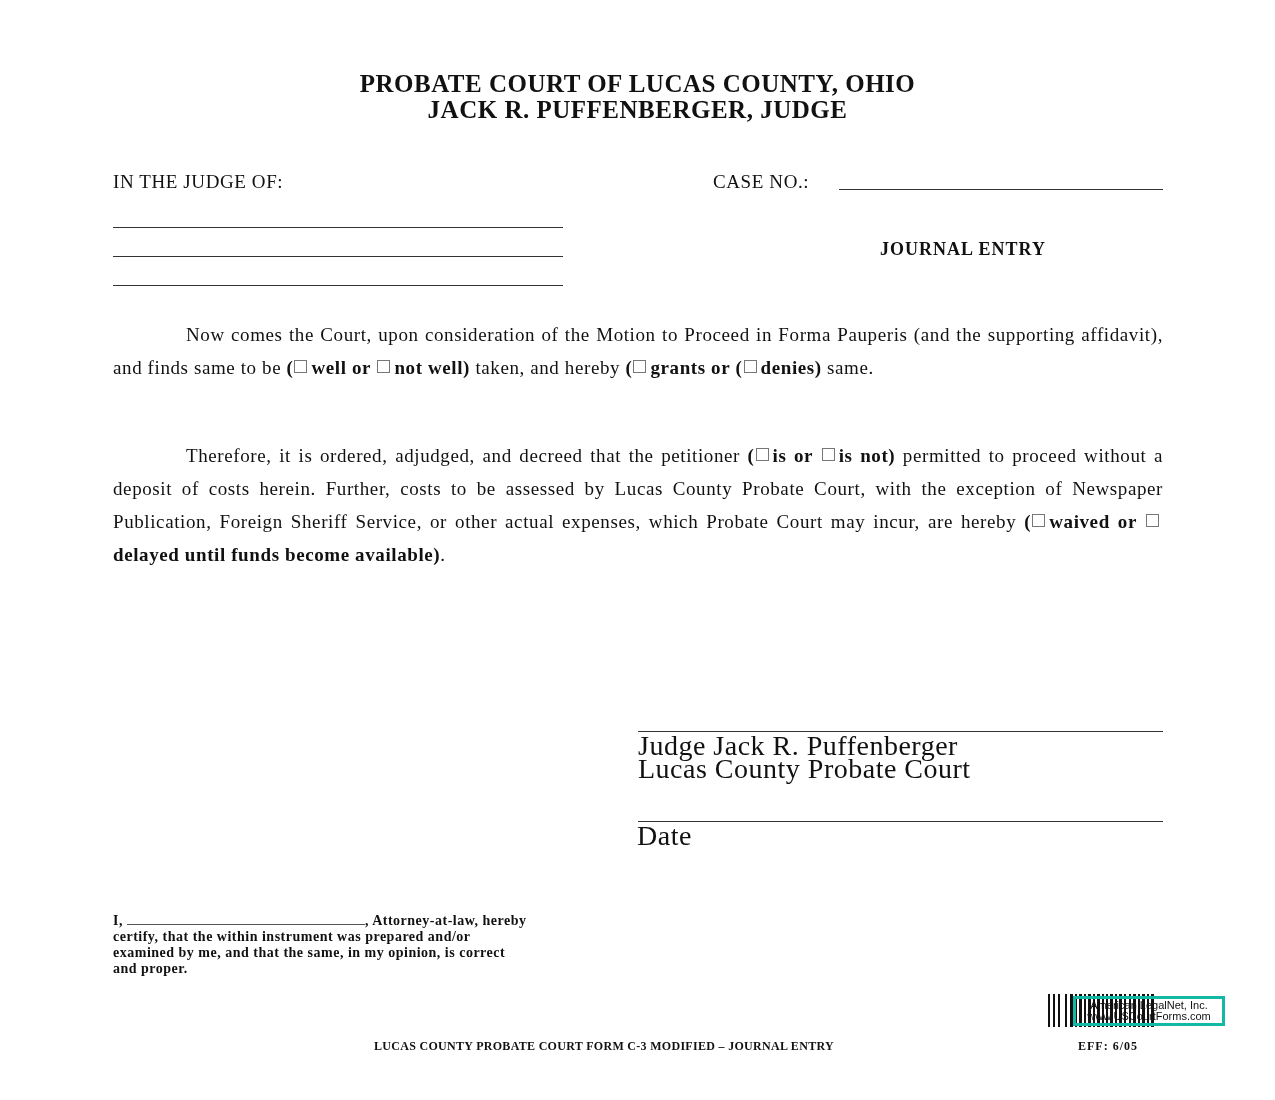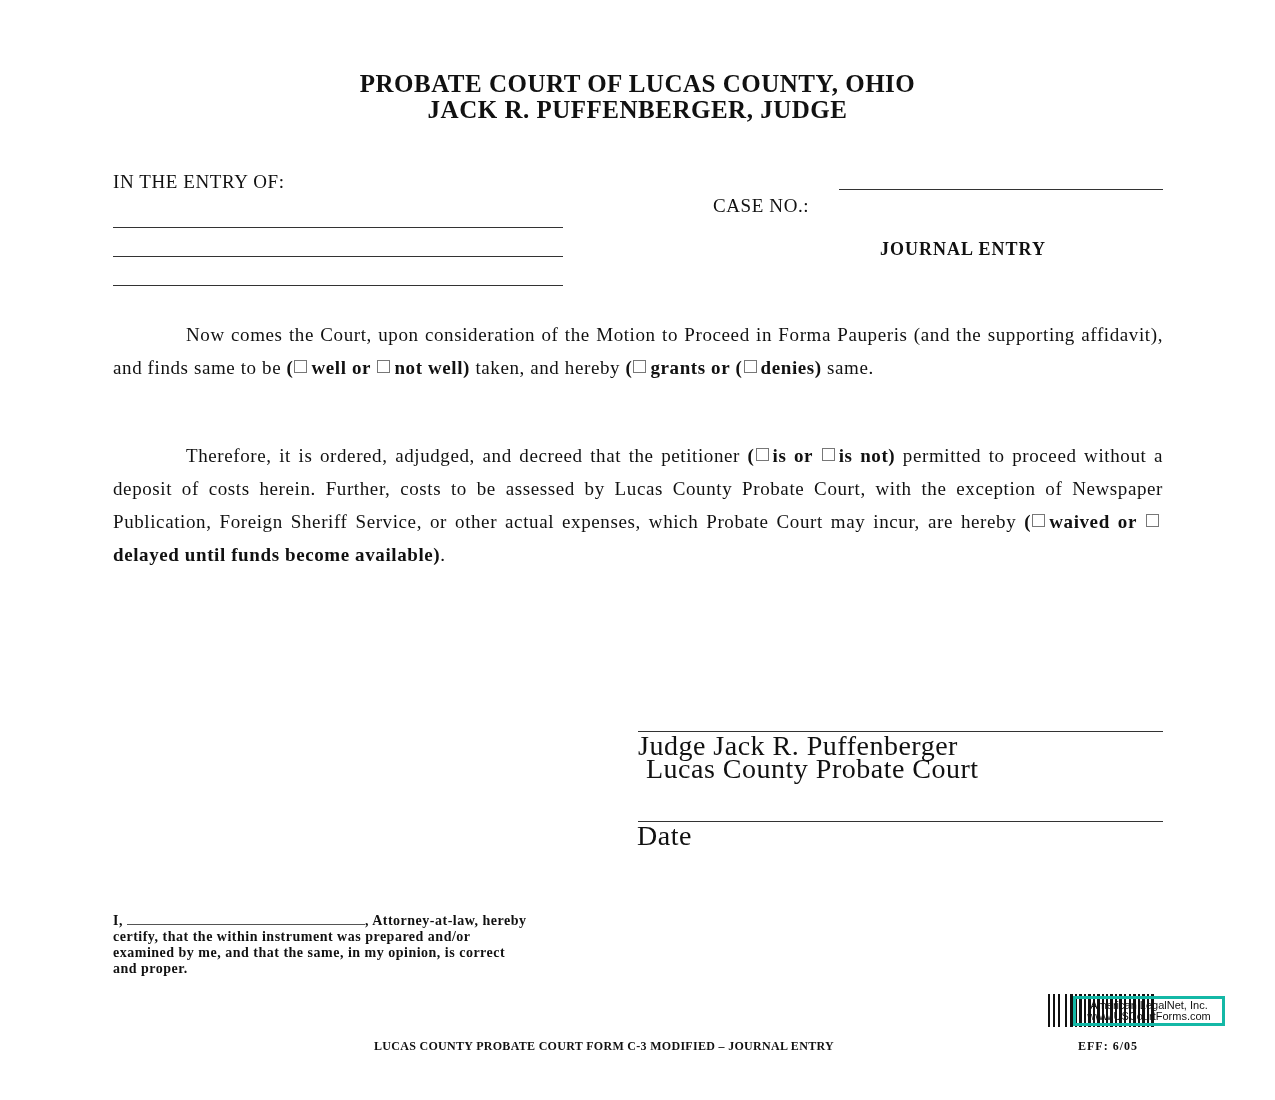--- a/index.html
+++ b/index.html
@@ -113,41 +113,41 @@
       background: #111;
       height: 100%;
     }
   </style>
 </head>
 <body>
 
 <div class="abs title" style="top:71px;">PROBATE COURT OF LUCAS COUNTY, OHIO</div>
 <div class="abs title" style="top:97px;">JACK R. PUFFENBERGER, JUDGE</div>
 
-<div class="abs label" style="left:113px; top:171px;">IN THE ENTRY OF:</div>
+<div class="abs label" style="left:113px; top:171px;">IN THE JUDGE OF:</div>
 <div class="hline" style="left:113px; top:227px; width:450px;"></div>
 <div class="hline" style="left:113px; top:256px; width:450px;"></div>
 <div class="hline" style="left:113px; top:285px; width:450px;"></div>
 
-<div class="abs label" style="left:713px; top:171px;margin-top:24px;">CASE NO.:</div>
+<div class="abs label" style="left:713px; top:171px;">CASE NO.:</div>
 <div class="hline" style="left:839px; top:189px; width:324px;"></div>
 
 <div class="abs journal" style="left:880px; top:239px;">JOURNAL ENTRY</div>
 
 <div class="abs para" style="top:318px;">
   <span style="display:inline-block; width:73px;"></span><span>Now comes the Court, upon consideration of the Motion to Proceed in Forma Pauperis (and the supporting affidavit), and finds same to be </span><b>(</b><span class="cb"></span><b>well or</b> <span class="cb"></span><b>not well)</b><span> taken, and hereby </span><b>(</b><span class="cb"></span><b>grants or</b> <b>(</b><span class="cb"></span><b>denies)</b><span> same.</span>
 </div>
 
 <div class="abs para" style="top:439px;font-family:Liberation Serif, serif;">
   <span style="display:inline-block; width:73px;"></span><span>Therefore, it is ordered, adjudged, and decreed that the petitioner </span><b>(</b><span class="cb"></span><b>is or</b> <span class="cb"></span><b>is not)</b><span> permitted to proceed without a deposit of costs herein. Further, costs to be assessed by Lucas County Probate Court, with the exception of Newspaper Publication, Foreign Sheriff Service, or other actual expenses, which Probate Court may incur, are hereby </span><b>(</b><span class="cb"></span><b>waived or</b> <span class="cb"></span><b>delayed until funds become available)</b><span>.</span>
 </div>
 
 <div class="hline" style="left:638px; top:731px; width:525px;"></div>
 <div class="abs sig-text" style="left:638px; top:734px;">Judge Jack R. Puffenberger</div>
-<div class="abs sig-text" style="left:638px; top:757px;margin-left:8px;">Lucas County Probate Court</div>
+<div class="abs sig-text" style="left:638px; top:757px;">Lucas County Probate Court</div>
 
 <div class="hline" style="left:638px; top:821px; width:525px;"></div>
 <div class="abs sig-text" style="left:637px; top:824px;">Date</div>
 
 <div class="abs cert" style="top:913px;">
   <span>I, </span><span class="cert-blank"></span><span>, Attorney-at-law,</span>
   <span>hereby  certify, that the within instrument was prepared and/or examined by me, and that the same, in my opinion, is correct and proper.</span>
 </div>
 
 <div class="abs barcode">

